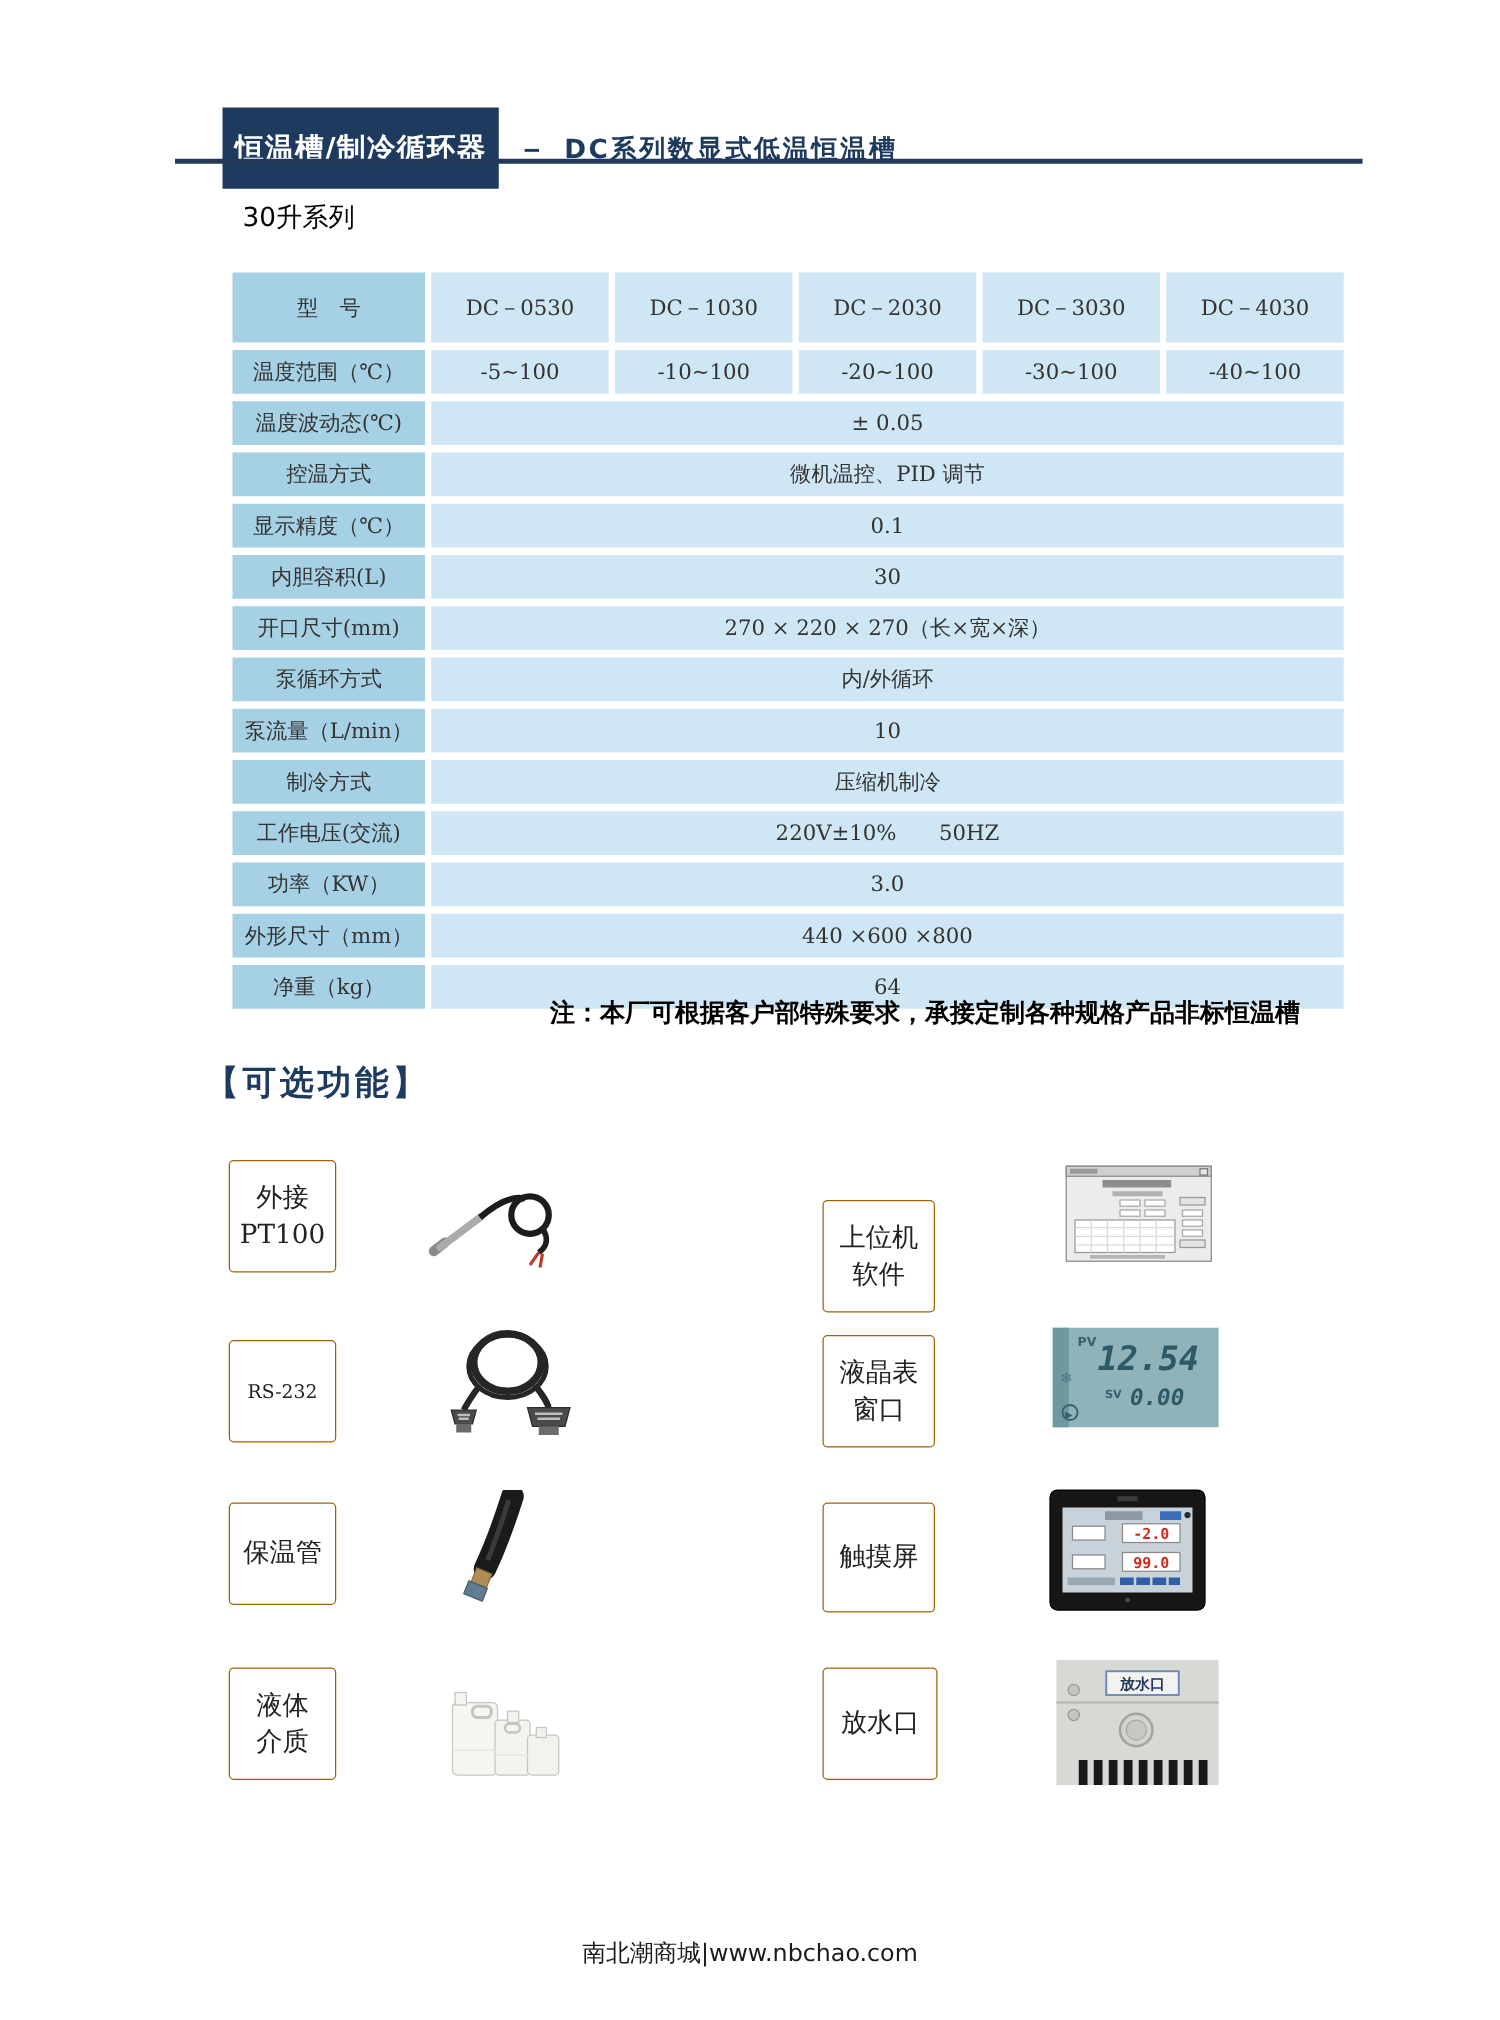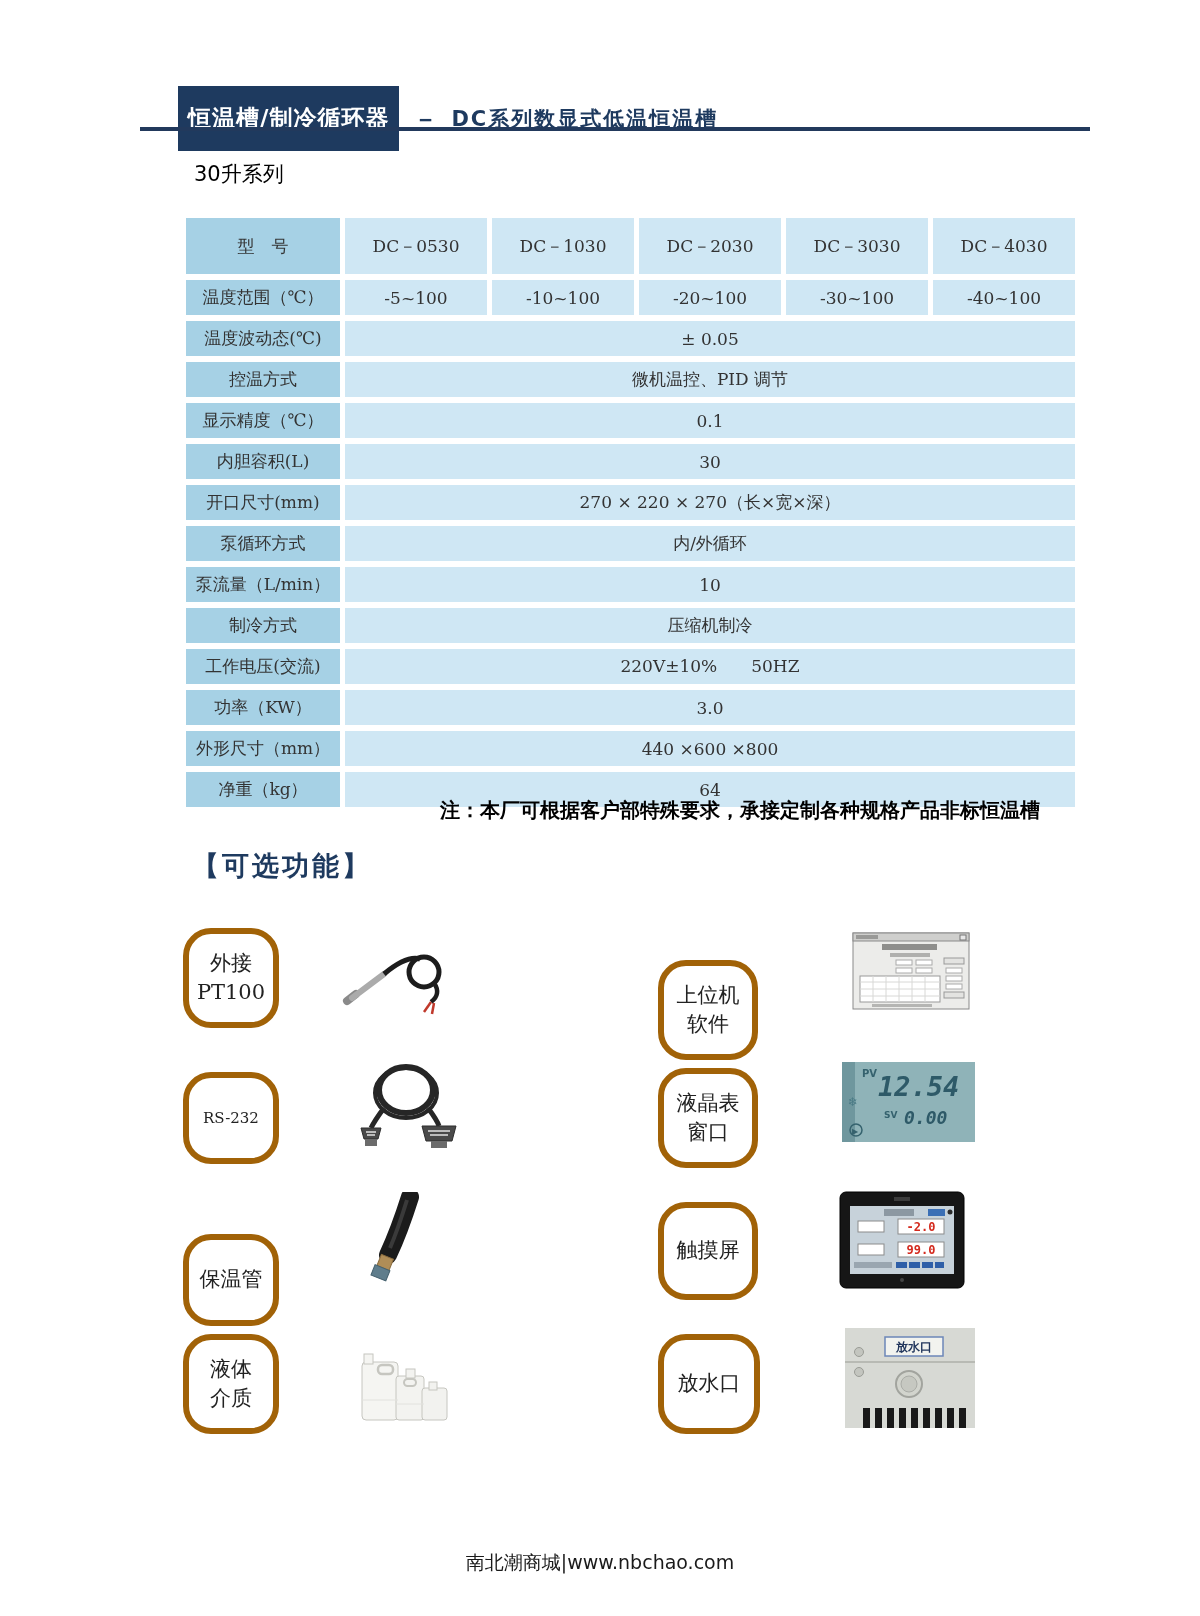--- a/index.html
+++ b/index.html
@@ -23,24 +23,24 @@
   table.spec td{text-align:center;vertical-align:middle;font-size:17px;color:#333;}
   table.spec td.lbl{background:#a6d1e5;width:152px;}
   table.spec td.val{background:#cfe7f4;width:140px;}
   table.spec tr.hdr td{height:54px;}
   table.spec tr.row td{height:33px;}
 
   .note{position:absolute;left:440px;top:797px;width:660px;font-weight:bold;font-size:20px;color:#000;
         font-family:"DejaVu Sans","Liberation Sans",sans-serif;}
 
   .sec-heading{position:absolute;left:164px;top:848px;font-weight:bold;font-size:27px;color:#1e3a5f;
-               letter-spacing:3px;font-family:"DejaVu Sans","Liberation Sans",sans-serif;margin-left:28px;}
+               letter-spacing:3px;font-family:"DejaVu Sans","Liberation Sans",sans-serif;}
 
   
-  .opt-badge{position:absolute;border:6px solid #a16207;border-radius:28px;background:#fff;
+  .opt-badge{position:absolute;border:1px solid #a16207;border-radius:4px;background:#fff;
              display:flex;flex-direction:column;align-items:center;justify-content:center;
              text-align:center;font-size:21px;color:#222;line-height:1.4;}
   .opt-img{position:absolute;}
 
   .footer{position:absolute;left:0;top:1550px;width:100%;text-align:center;font-size:19px;color:#1a1a1a;
           font-family:"DejaVu Sans","Liberation Sans",sans-serif;}
 </style>
 </head>
 <body>
 
@@ -205,21 +205,21 @@
     <rect width="13" height="80" fill="#6f979e"></rect>
     <text x="20" y="15" font-size="10" font-weight="bold" fill="#35626e" font-family="DejaVu Sans, sans-serif">PV</text>
     <text x="36" y="34" font-size="27" font-weight="bold" font-style="italic" fill="#2e5a68" font-family="DejaVu Sans Mono, monospace">12.54</text>
     <text x="42" y="56" font-size="9" font-weight="bold" fill="#35626e" font-family="DejaVu Sans, sans-serif">SV</text>
     <text x="62" y="62" font-size="18" font-weight="bold" font-style="italic" fill="#2e5a68" font-family="DejaVu Sans Mono, monospace">0.00</text>
     <text x="6" y="44" font-size="12" fill="#4a7a85" font-family="DejaVu Sans, sans-serif">❄</text>
     <circle cx="14" cy="68" r="6" fill="none" stroke="#35626e" stroke-width="1.5"></circle>
     <text x="10" y="72" font-size="8" fill="#35626e" font-family="DejaVu Sans, sans-serif">▶</text>
   </svg>
 
-  <div class="opt-badge" style="left:183px;top:1202px;width:84px;height:80px;margin-top:32px;">
+  <div class="opt-badge" style="left:183px;top:1202px;width:84px;height:80px;">
     <span>保温管</span>
   </div>
   <svg class="opt-img" style="left:352px;top:1192px;" width="76" height="96" viewBox="0 0 76 96">
     <path d="M58,5 C52,24 44,46 36,63" stroke="#1b1b1b" stroke-width="18" fill="none" stroke-linecap="round"></path>
     <path d="M55,8 C50,24 44,42 38,56" stroke="#3a3a3a" stroke-width="4" fill="none"></path>
     <g transform="rotate(22 32 72)">
       <rect x="26" y="64" width="13" height="12" fill="#b08d57" stroke="#8a6c3e"></rect>
       <rect x="24" y="76" width="16" height="11" fill="#5f7d8c" stroke="#44606e"></rect>
     </g>
   </svg>

